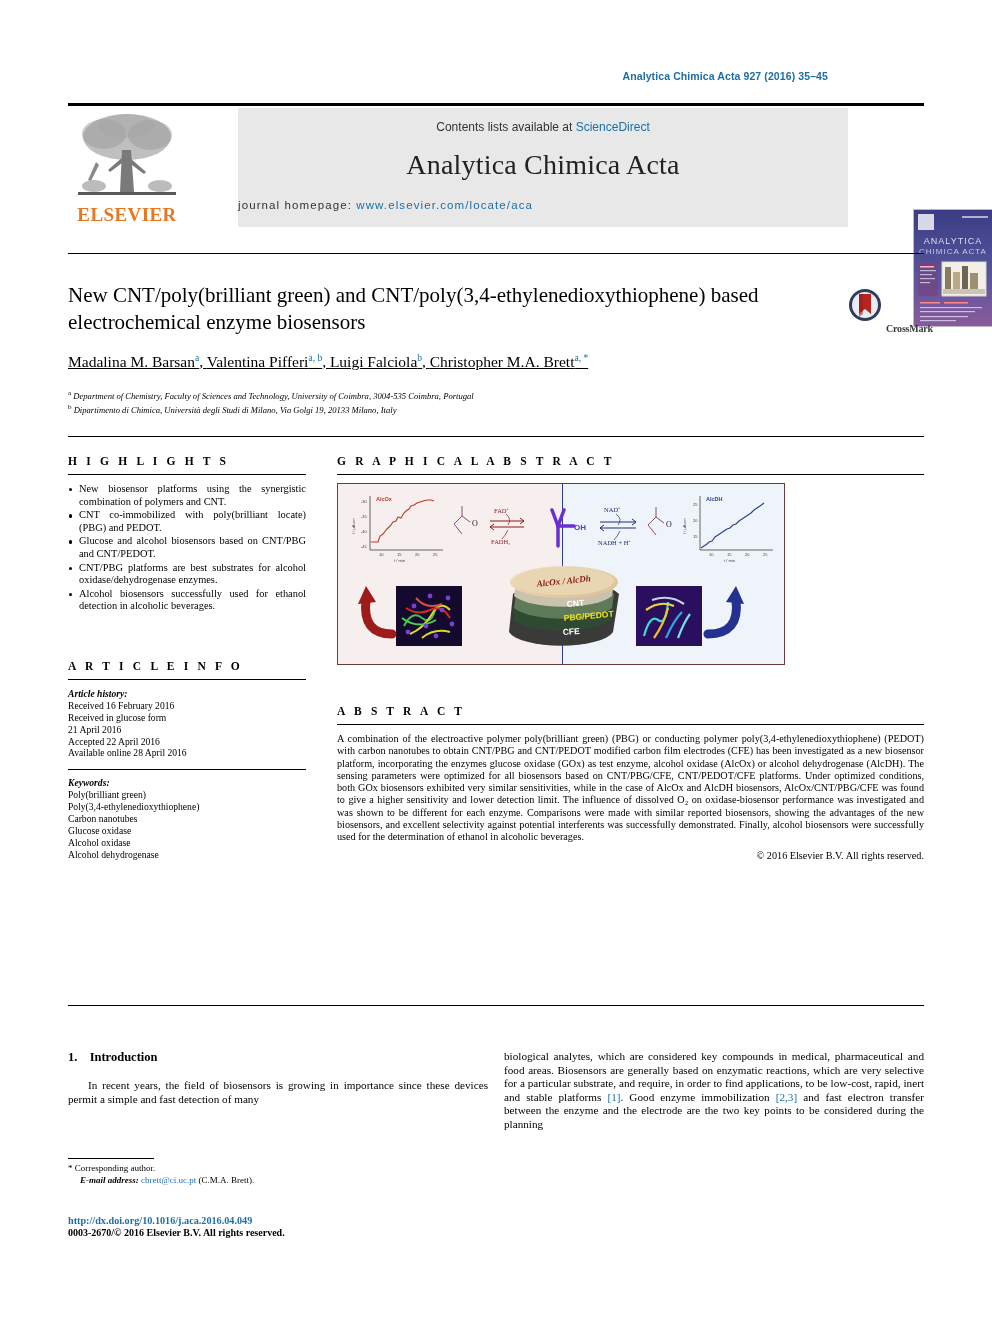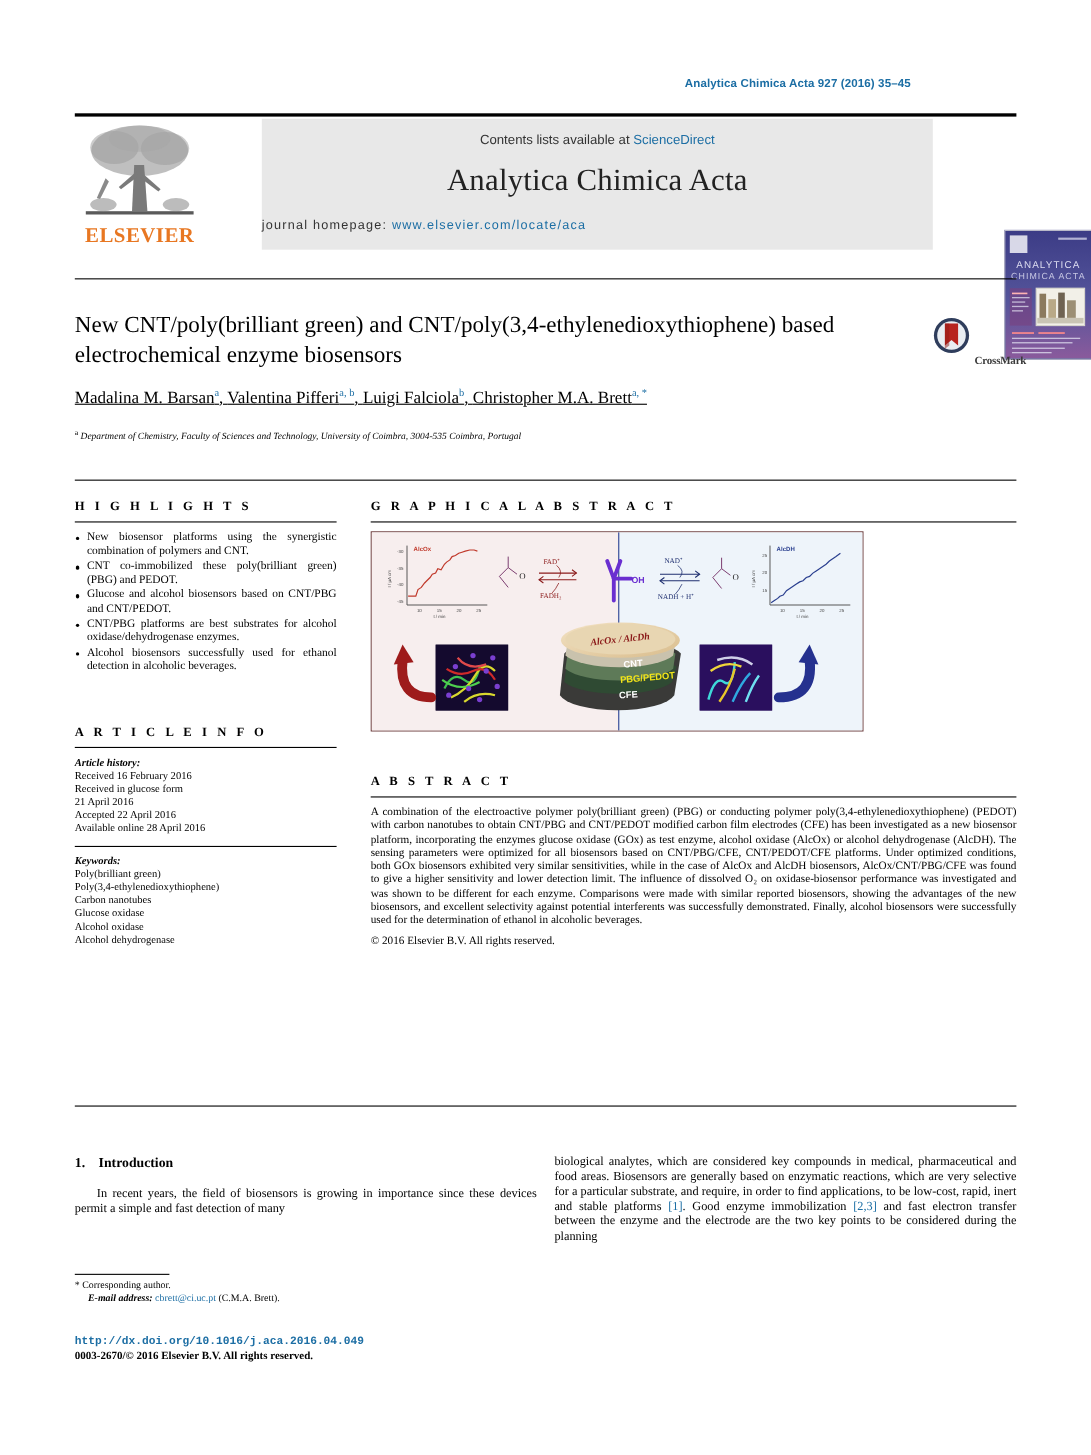--- a/index.html
+++ b/index.html
@@ -122,21 +122,21 @@
   }
   .ga-left{position:absolute;left:0;top:0;width:224px;height:180px;background:#f7eeee;}
   .ga-right{position:absolute;left:224px;top:0;width:222px;height:180px;background:#eef4fa;border-left:1px solid #2a3f8f;box-sizing:border-box;}
 
   
   .abs-body{
     font-family:"Liberation Serif", serif;font-size:10.2px;line-height:12.3px;
     text-align:justify;color:#000;
   }
   .abs-copy{
-    font-family:"Liberation Serif", serif;font-size:10.2px;
+    text-align:right;font-family:"Liberation Serif", serif;font-size:10.2px;
     margin-top:6px;
   }
 
   
   .bot-rule{position:absolute;left:68px;top:1005px;width:856px;height:1px;background:#000;}
 
   .body-col-l{position:absolute;left:68px;top:1050px;width:420px;}
   .body-col-r{position:absolute;left:504px;top:1050px;width:420px;}
   .h1num{
     font-family:"Liberation Serif", serif;font-size:12.5px;font-weight:bold;color:#000;
@@ -150,21 +150,21 @@
 
   .foot{position:absolute;left:68px;top:1158px;width:420px;}
   .foot-rule{width:86px;height:1px;background:#000;margin-bottom:4px;}
   .foot-line{
     font-family:"Liberation Serif", serif;font-size:9px;line-height:11.6px;color:#000;
   }
   .foot-line .star{font-size:9px;}
   .foot-em{font-style:italic;font-weight:bold;}
   .link{color:#1c6ea4;}
   .doi-block{position:absolute;left:68px;top:1215px;width:500px;}
-  .doi{font-family:Liberation Mono, monospace;font-size:10.2px;color:#1c6ea4;font-weight:bold;}
+  .doi{font-family:Liberation Serif, serif;font-size:10.2px;color:#1c6ea4;font-weight:bold;}
   .issn{font-family:"Liberation Serif", serif;font-size:10px;color:#000;font-weight:bold;margin-top:1px;}
 </style>
 </head>
 <body>
 
 <div class="page">
 
   <div class="runhead">Analytica Chimica Acta 927 (2016) 35–45</div>
 
   <div class="masthead">
@@ -253,30 +253,34 @@
     <span>Madalina M. Barsan</span><sup>a</sup>,
     <span>Valentina Pifferi</span><sup>a, b</sup>,
     <span>Luigi Falciola</span><sup>b</sup>,
     <span>Christopher M.A. Brett</span><sup>a, *</sup>
   </div>
 
   <div class="affil affil-a">
     <sup>a</sup>
     <span>Department of Chemistry, Faculty of Sciences and Technology, University of Coimbra, 3004-535 Coimbra, Portugal</span>
   </div>
+  <div class="affil affil-b">
+    <sup>b</sup>
+    <span>Dipartimento di Chimica, Università degli Studi di Milano, Via Golgi 19, 20133 Milano, Italy</span>
+  </div>
 
   <div class="sec-rule"></div>
 
   <div class="col-left">
 
     <div class="sec-head">H I G H L I G H T S</div>
     <div class="thin-rule"></div>
     <ul class="hl">
       <li>New biosensor platforms using the synergistic combination of polymers and CNT.</li>
-      <li>CNT co-immobilized these poly(brilliant green) (PBG) and PEDOT.</li>
+      <li>CNT co-immobilized with poly(brilliant locate) (PBG) and PEDOT.</li>
       <li>Glucose and alcohol biosensors based on CNT/PBG and CNT/PEDOT.</li>
       <li>CNT/PBG platforms are best substrates for alcohol oxidase/dehydrogenase enzymes.</li>
       <li>Alcohol biosensors successfully used for ethanol detection in alcoholic beverages.</li>
     </ul>
 
     <div style="height:46px;"></div>
 
     <div class="sec-head">A R T I C L E   I N F O</div>
     <div class="thin-rule"></div>
 

